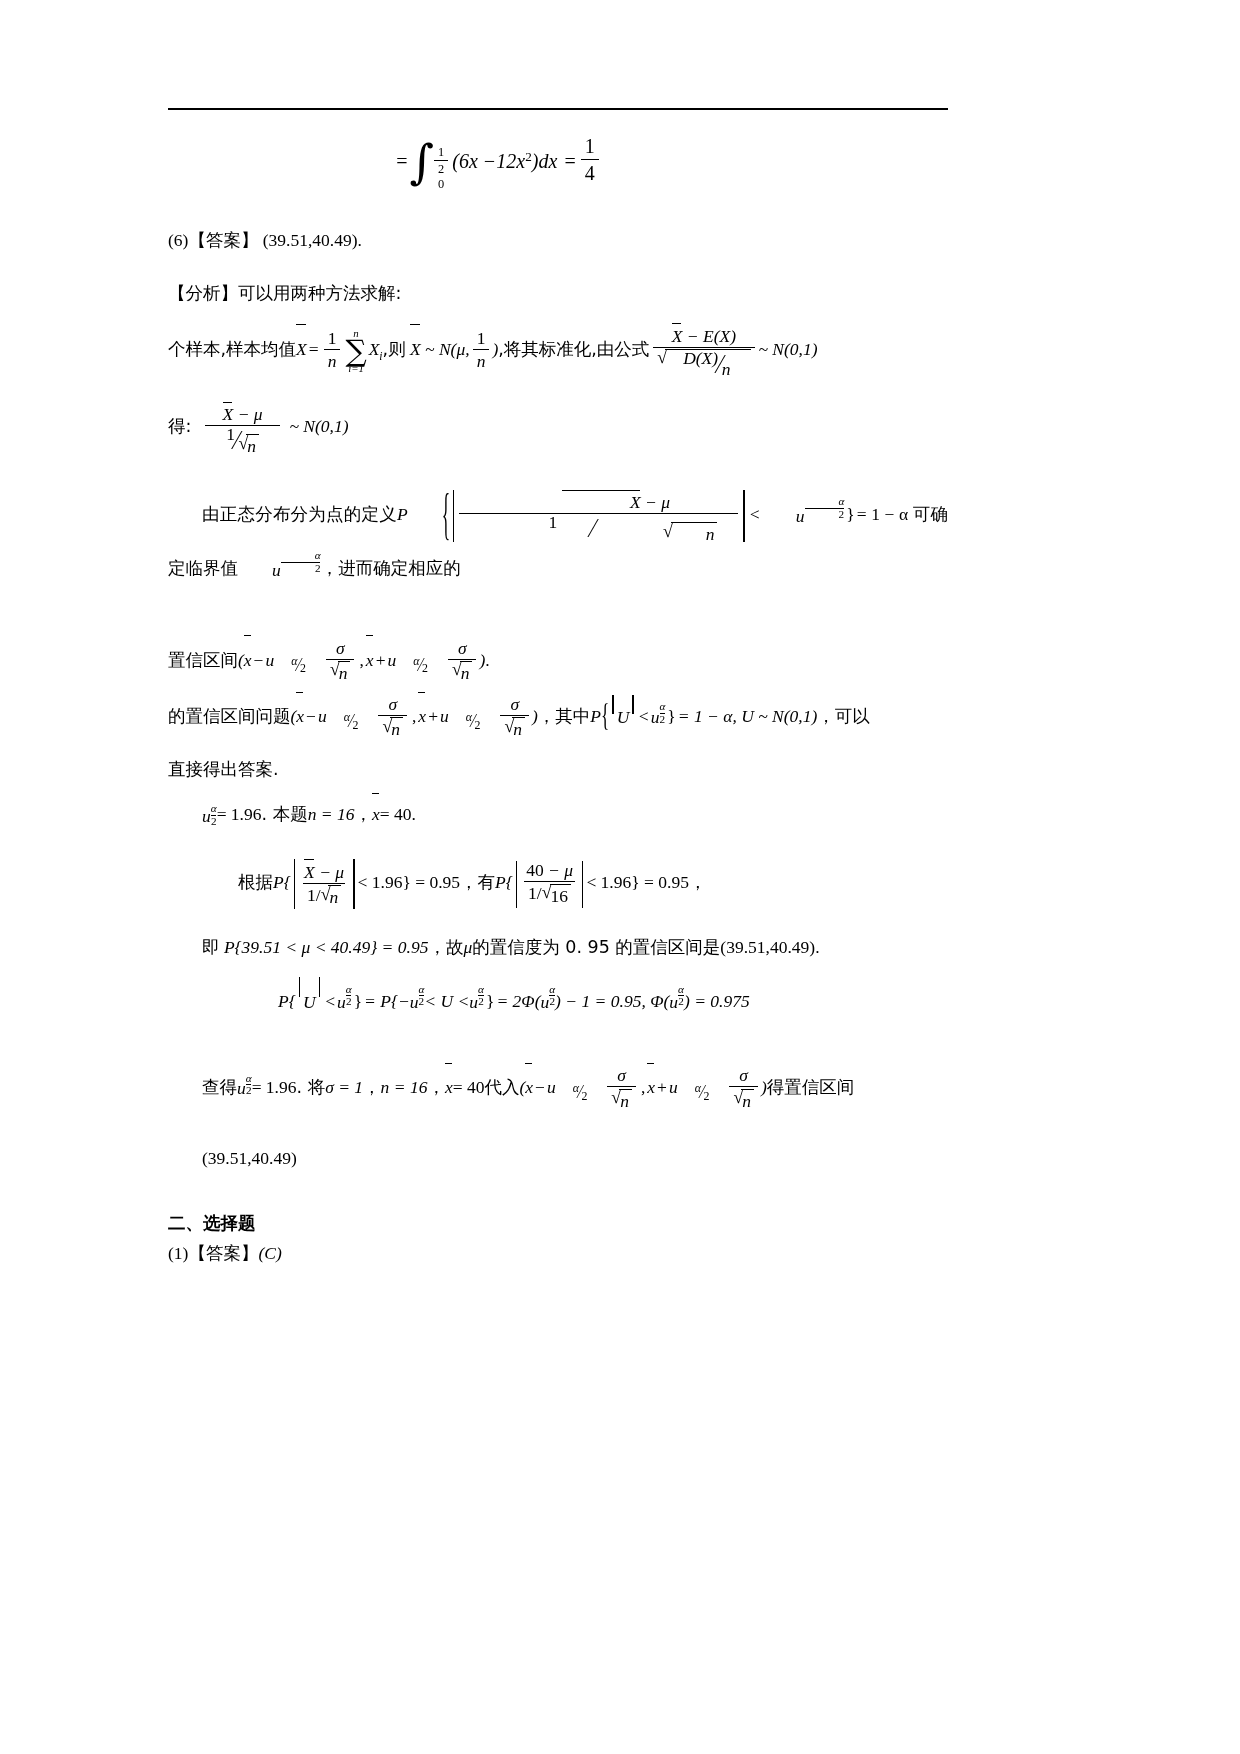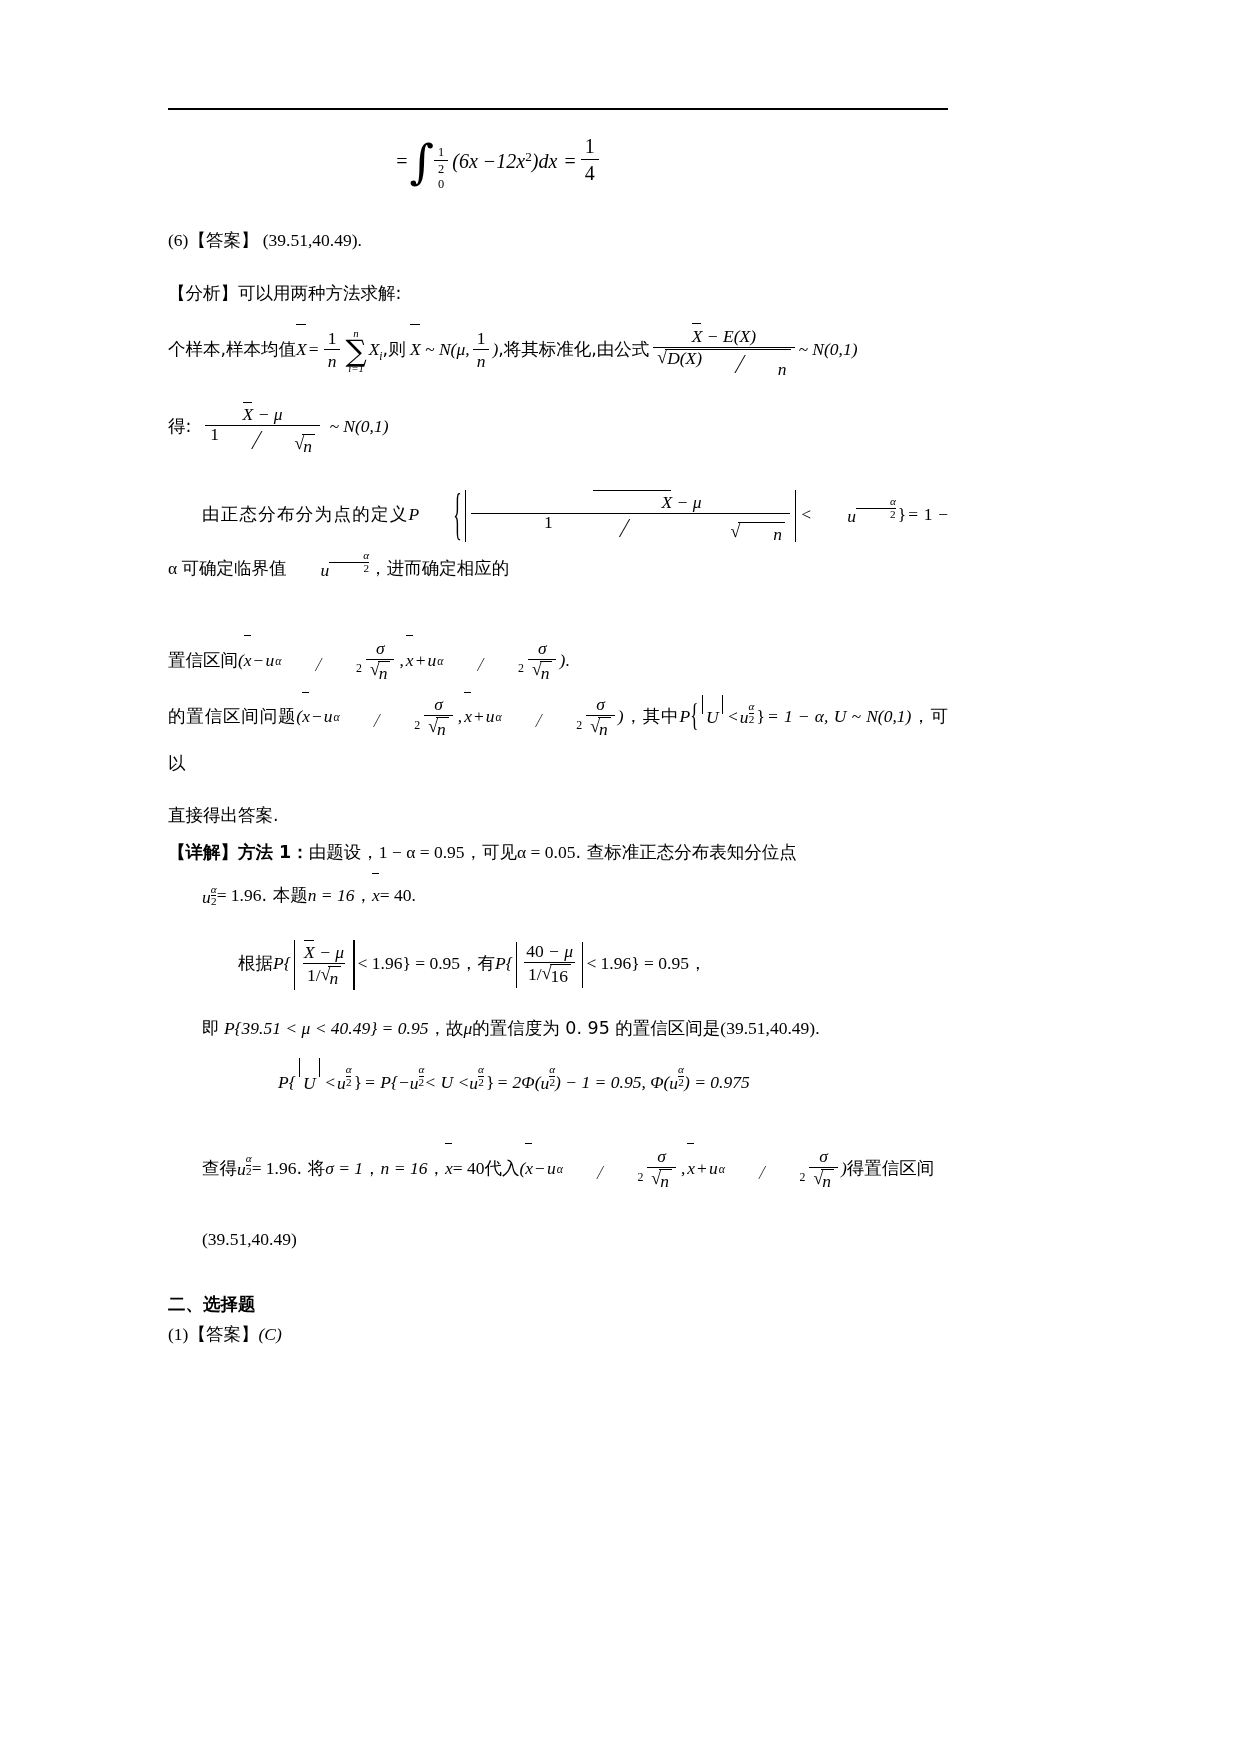--- a/index.html
+++ b/index.html
@@ -74,22 +74,21 @@
     position: relative;
     top: -0.05em;
   }
   .frac .num { padding: 0 4px 1px 4px; line-height: 1.15; }
   .frac .den { padding: 1px 4px 0 4px; border-top: 1.3px solid #000; line-height: 1.2; }
 
   .sfrac { 
     display: inline-flex;
     align-items: center;
     vertical-align: middle;
-    margin: 0 1px;
-    gap: 36px;
+    margin: 0 17px;
   }
   .sfrac .sn { position: relative; top: -0.32em; }
   .sfrac .sl { font-size: 1.25em; padding: 0 0px; transform: scaleY(1.25); display:inline-block;}
   .sfrac .sd { position: relative; top: 0.3em; }
 
   sub.sb { font-size: 0.66em; vertical-align: -0.42em; font-style: italic;}
   sup.spn { font-size: 0.66em; vertical-align: 0.55em; font-style: normal;}
 
   .sqrt {
     display: inline-flex;
@@ -346,23 +345,20 @@
             <span class="a">α</span>
             <span class="two">2</span>
           </span>
         </span><span class="mo">}</span><span class="mi">= 1 − α, U ~ N(0,1)</span><span class="cjk">，可以</span>
     </div>
 
     <div class="para" style="margin-top:10px;">
       <span class="cjk">直接得出答案.</span>
     </div>
 
-    <div class="para" style="margin-top:2px; line-height:1.9;">
-      <span class="cjk bold">【详解】</span><span class="cjk bold">方法 1：</span><span class="cjk">由题设，</span><span class="mn">1 − α = 0.95</span><span class="cjk">，可见</span><span class="mn">α = 0.05</span><span class="cjk">. 查标准正态分布表知分位点</span>
-    </div>
 
     <div class="para" style="margin-top:4px; line-height:2.2; margin-left:34px;">
       <span class="usub">
           <span class="base">u</span>
           <span class="lower">
             <span class="a">α</span>
             <span class="two">2</span>
           </span>
         </span><span class="mn">= 1.96</span><span class="cjk">. 本题</span><span class="mi">n = 16</span><span class="cjk">，</span><span class="ovl"><span class="mi">x</span></span><span class="mn">= 40</span><span>.</span>
     </div>

